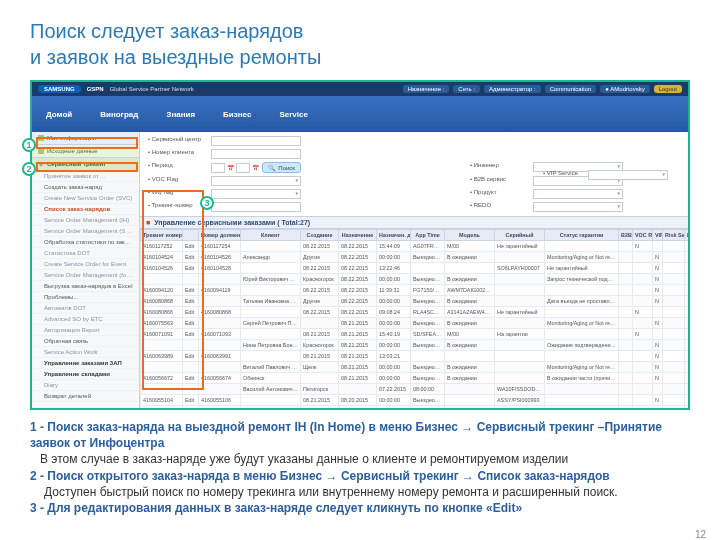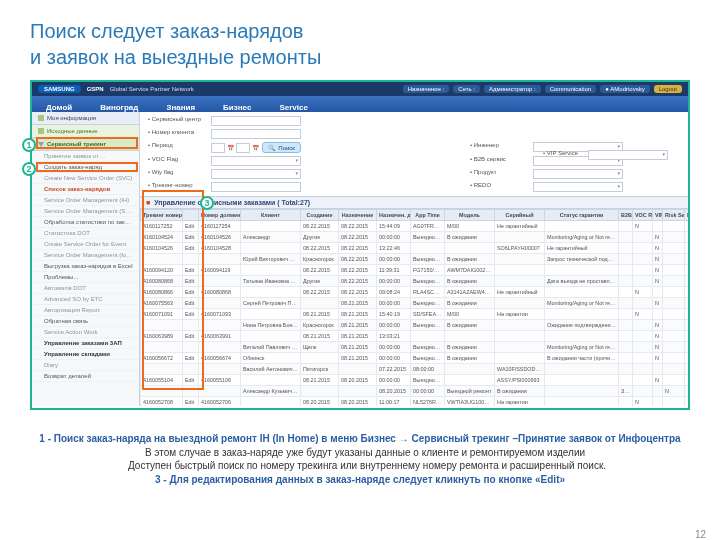--- a/index.html
+++ b/index.html
@@ -34,25 +34,25 @@
     align-items: center;
     justify-content: space-between;
     padding: 0 6px;
   }
   .topbar-left { display:flex; align-items:center; gap:6px; }
   .logo-pill { background:#0b5fb4; border-radius:6px; padding:1px 6px; font-weight:bold; }
   .topbar-right { display:flex; gap:4px; }
   .top-chip { background:#2b5a98; border-radius:3px; padding:1px 5px; }
   .logout-chip { background:#d8b23a; color:#333; border-radius:3px; padding:1px 5px; }
   .navbar {
-    height: 16px;
+    height: 36px;
     background: linear-gradient(#3a72c2, #2558a4);
     color:#fff;
     font-size: 8px;
-    display:flex; align-items:flex-end;
+    display:flex; align-items:center;
     padding-left: 14px;
     gap: 28px;
   }
   .nav-item { font-weight:bold; }
   .content { display:flex; height: calc(100% - 32px); }
   .sidebar {
     width: 108px;
     background:#f7f8fa;
     border-right:1px solid #c8d1e0;
     font-size: 6px;
@@ -136,26 +136,25 @@
     z-index:20;
   }
   .orange-box{
     position:absolute;
     border:2px solid #ed6b1f;
     z-index:15;
     pointer-events:none;
   }
   .notes{
     position:absolute;
-    left:30px; top:432px;
+    left:30px; top:419px;
     width:660px;
-    font-size:10px;
+    font-size:12px;
     line-height:1.35;
     color:#333;
-    text-align:center;
   }
   .notes .b{ font-weight:bold; color:#2a5fa3; }
   .notes .bl{ color:#2a5fa3; font-weight:bold; }
   .pgnum{
     position:absolute; right:14px; bottom:0;
     font-size:10px; color:#888;
   }
   .sq{width:6px;height:6px;display:inline-block;}
   .sq.plus{background:#a9c77a;}
   .sq.tri{width:0;height:0;border-left:3px solid transparent;border-right:3px solid transparent;border-top:5px solid #8aa0bf;}
@@ -650,17 +649,18 @@
   <div class="orange-box" style="top:108px;left:110px;width:62px;height:200px"></div>
 </div>
 
 <div class="marker" style="top:138px;left:22px">1</div>
 <div class="marker" style="top:162px;left:22px">2</div>
 <div class="marker" style="top:196px;left:200px">3</div>
 
 <div class="notes">
   <div><span class="bl">1</span><span class="b"> - Поиск заказ-наряда на выездной ремонт IH (In Home) в меню Бизнес → Сервисный трекинг –Принятие заявок от Инфоцентра</span></div>
   <div style="margin-left:10px">В этом случае в заказ-наряде уже будут указаны данные о клиенте и ремонтируемом изделии</div>
+  <div><span class="bl">2</span><span class="b"> - Поиск открытого заказ-наряда в меню Бизнес → Сервисный трекинг → Список заказ-нарядов</span></div>
   <div style="margin-left:14px">Доступен быстрый поиск по номеру трекинга или внутреннему номеру  ремонта и расширенный поиск.</div>
   <div><span class="bl">3</span><span class="b"> - Для редактирования данных в заказ-наряде следует кликнуть по кнопке «Edit»</span></div>
 </div>
 
 <div class="pgnum">12</div>
 
 </body></html>

